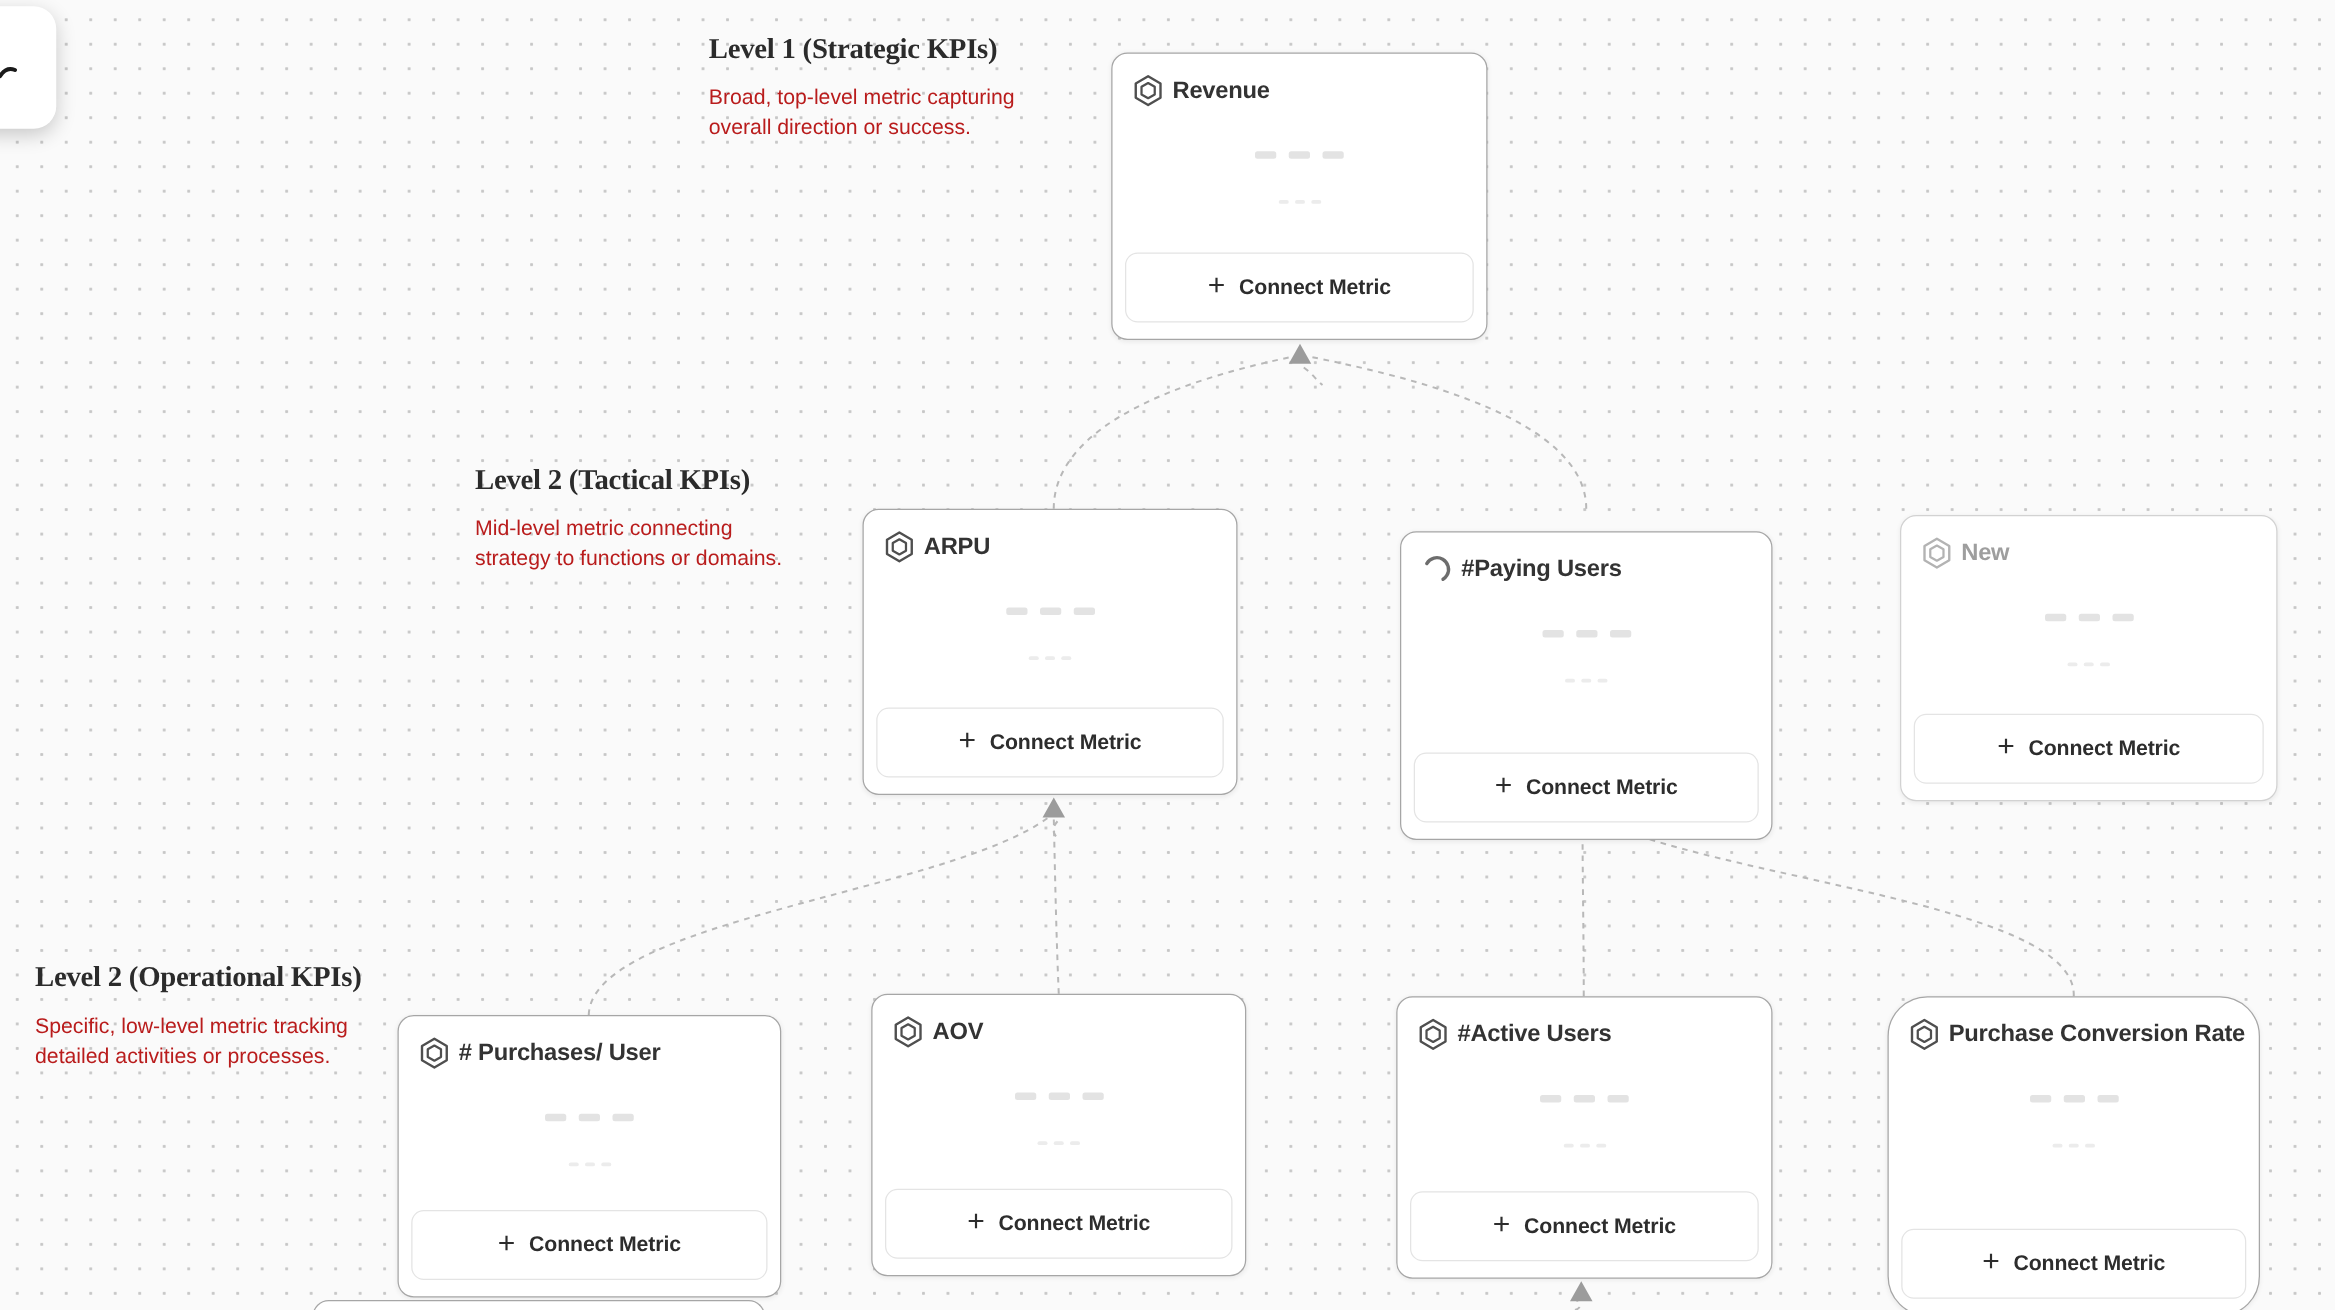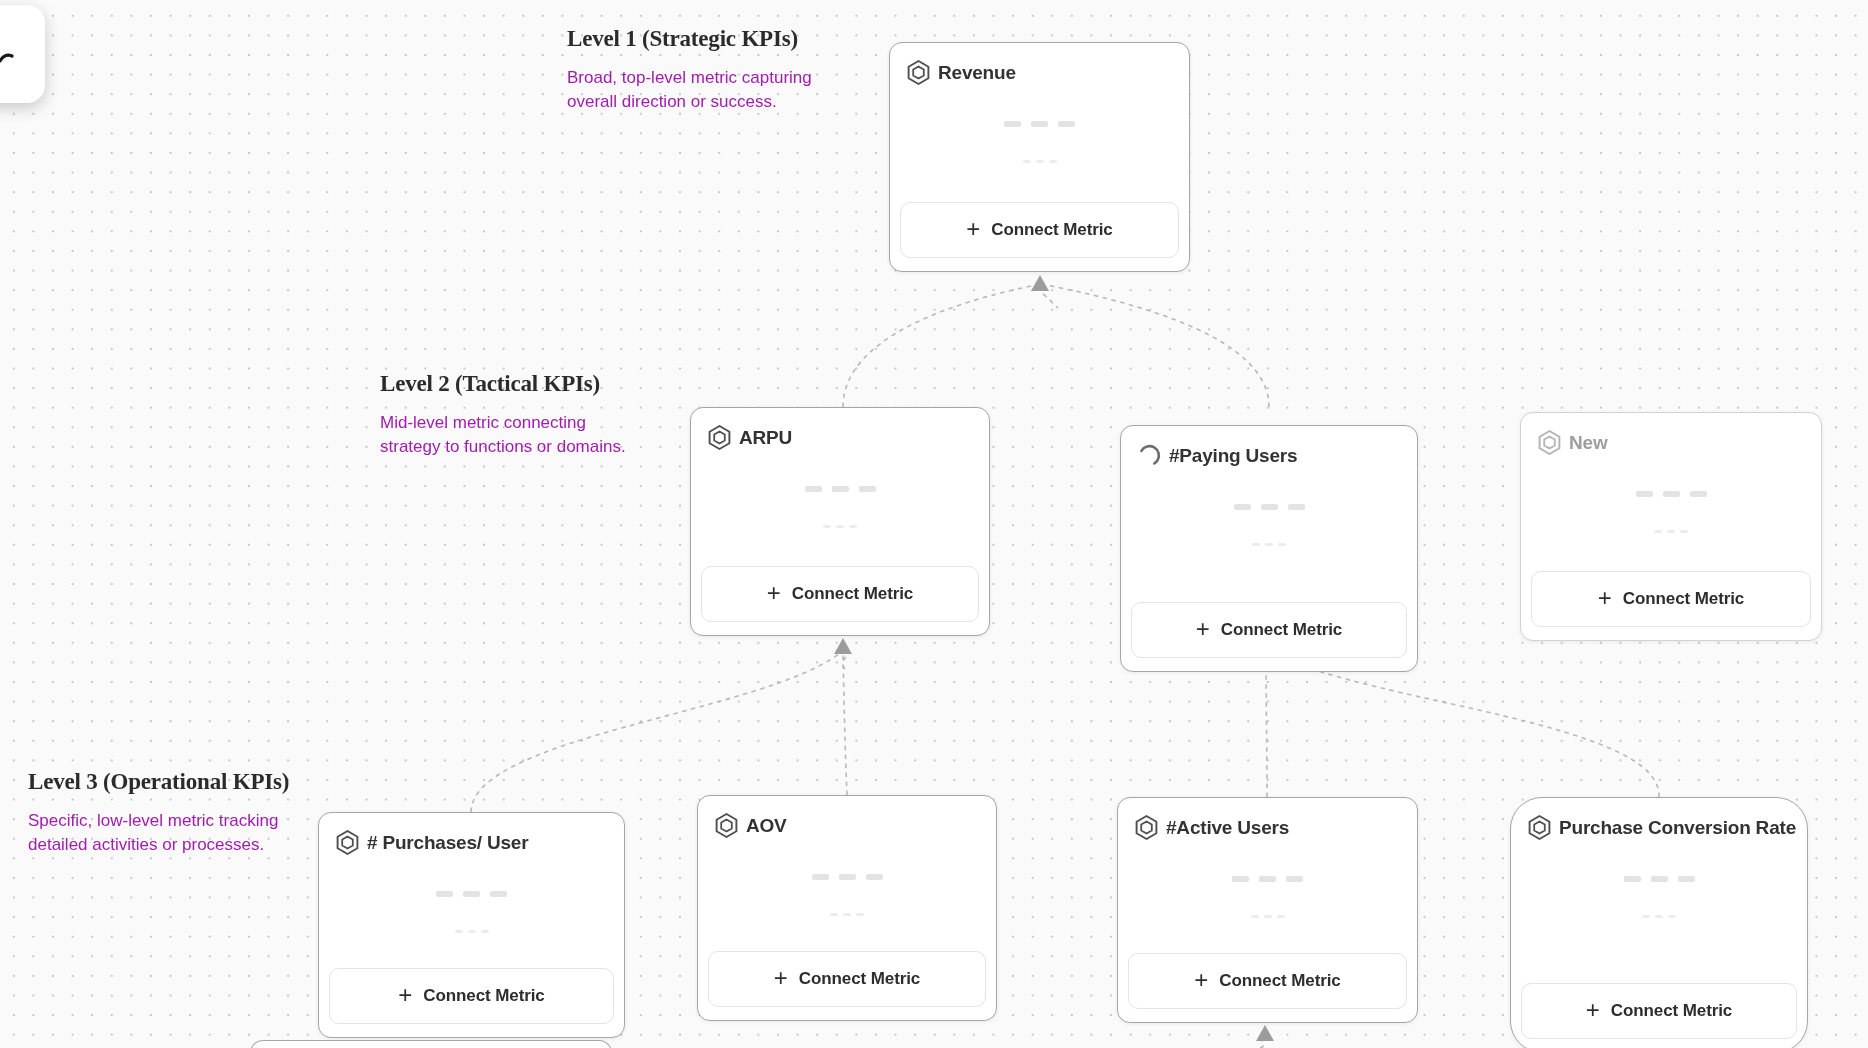--- a/index.html
+++ b/index.html
@@ -14,21 +14,21 @@
     color:#2d2d2d;
   }
 
   
   .level-label{ position:absolute; }
   .level-label h2{
     font-size:23px; font-weight:700; color:#2b2b2b; letter-spacing:-0.2px;
     margin-bottom:14px; white-space:nowrap;font-family:Liberation Serif, serif;
   }
   .level-label p{
-    font-size:17px; line-height:24px; color:#a21caf; white-space:nowrap;
+    font-size:17px; line-height:24px; color:#b91c1c; white-space:nowrap;
   }
 
   
   .card{
     position:absolute;
     background:#ffffff;
     border:1px solid #a6a6a6;
     border-radius:13px;
     box-shadow:0 1px 4px rgba(0,0,0,0.07);
   }
@@ -118,21 +118,21 @@
   <h2>Level 1 (Strategic KPIs)</h2>
   <p>Broad, top-level metric capturing</p>
   <p>overall direction or success.</p>
 </div>
 <div class="level-label" style="left:380px; top:371px;">
   <h2>Level 2 (Tactical KPIs)</h2>
   <p>Mid-level metric connecting</p>
   <p>strategy to functions or domains.</p>
 </div>
 <div class="level-label" style="left:28px; top:769px;">
-  <h2>Level 3 (Operational KPIs)</h2>
+  <h2>Level 2 (Operational KPIs)</h2>
   <p>Specific, low-level metric tracking</p>
   <p>detailed activities or processes.</p>
 </div>
 
 <div class="card" style="left:889px; top:42px; width:301px; height:230px;">
   <div class="card-header">
     <svg class="node-icon" viewBox="0 0 24 24">
       <polygon points="12,1.8 20.8,6.9 20.8,17.1 12,22.2 3.2,17.1 3.2,6.9" fill="none" stroke="#4f4f4f" stroke-width="1.7" stroke-linejoin="round"></polygon>
       <polygon points="12,6.6 16.7,9.3 16.7,14.7 12,17.4 7.3,14.7 7.3,9.3" fill="none" stroke="#4f4f4f" stroke-width="1.6" stroke-linejoin="round"></polygon>
     </svg>

